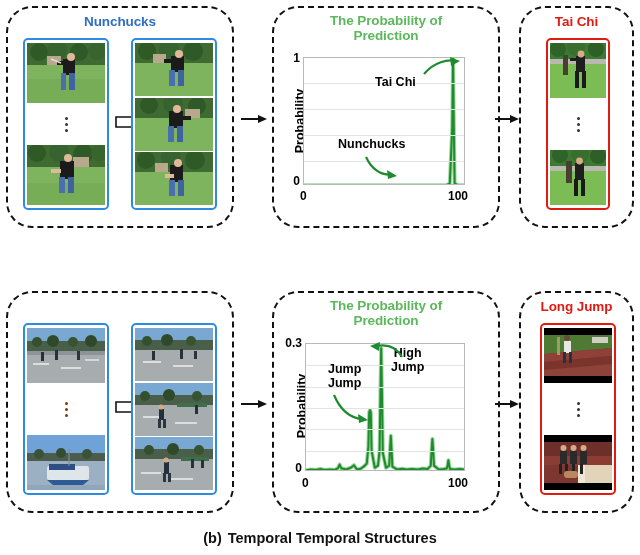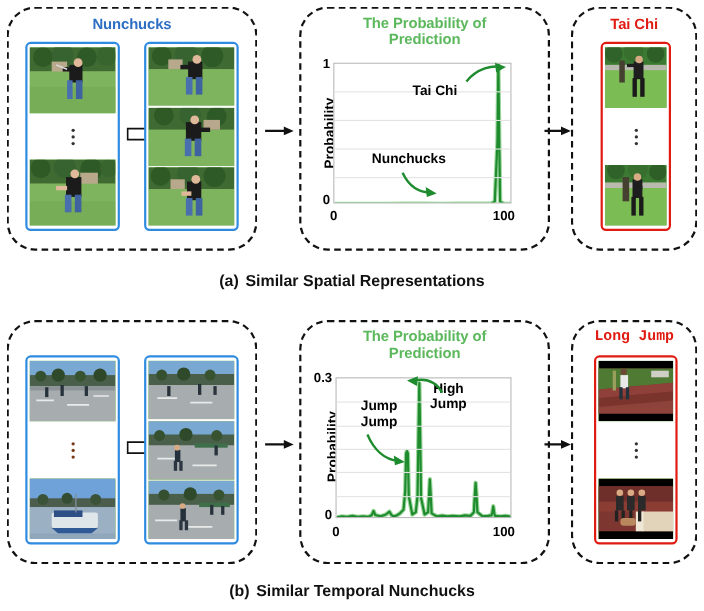--- a/index.html
+++ b/index.html
@@ -246,23 +246,20 @@
         <rect x="16" y="11" width="6" height="22" fill="#45402f"></rect>
         <rect x="25" y="13" width="9" height="17" fill="#1e1e1e"></rect>
         <circle cx="29.5" cy="11" r="3.4" fill="#d8ab85"></circle>
         <rect x="24" y="29" width="4" height="17" fill="#1a1a1a"></rect>
         <rect x="31" y="29" width="4" height="17" fill="#1a1a1a"></rect>
         <rect x="26" y="19" width="8" height="3" fill="#1e1e1e"></rect>
       </svg>
     </div>
   </div>
 
-  <div class="caption" style="left:0;top:248px;">
-    <span class="lead">(a)</span><span>Similar Spatial Representations</span>
-  </div>
 
   <div class="group" style="left:6px;top:291px;width:228px;height:222px;"></div>
 
   <div class="stack" style="left:23px;top:323px;width:86px;height:172px;">
     <div class="thumb" style="width:78px;height:55px;">
       <svg viewBox="0 0 78 55" width="78" height="55" preserveAspectRatio="none">
         <rect width="78" height="55" fill="#9fa5a8"></rect>
         <rect width="78" height="17" fill="#79a8d2"></rect>
         <rect y="13" width="78" height="10" fill="#4a5f4a"></rect>
         <circle cx="10" cy="14" r="5" fill="#35502f"></circle>
@@ -419,21 +416,21 @@
   </div>
 
   <div class="thinarrow" style="left:494px;top:396px;width:26px;height:16px;">
     <svg width="26" height="16" viewBox="0 0 26 16">
       <line x1="1" y1="8" x2="19" y2="8" stroke="#111" stroke-width="2"></line>
       <polygon points="25,8 16,4 16,12" fill="#111"></polygon>
     </svg>
   </div>
 
   <div class="group" style="left:519px;top:291px;width:115px;height:222px;"></div>
-  <div class="ptitle t-red" style="left:519px;top:299px;width:115px;font-family:Liberation Mono, monospace;">Long Jump</div>
+  <div class="ptitle t-red" style="left:519px;top:299px;width:115px;">Long Jump</div>
   <div class="stack red" style="left:540px;top:323px;width:76px;height:172px;">
     <div class="thumb" style="width:68px;height:55px;">
       <svg viewBox="0 0 68 55" width="68" height="55" preserveAspectRatio="none">
         <rect width="68" height="55" fill="#000"></rect>
         <rect y="7" width="68" height="41" fill="#7d3630"></rect>
         <polygon points="0,7 68,7 68,20 0,26" fill="#4f7a33"></polygon>
         <polygon points="0,26 68,20 68,28 0,34" fill="#8f4038"></polygon>
         <polygon points="0,34 68,28 68,36 0,42" fill="#7b342c"></polygon>
         <polygon points="0,42 68,36 68,48 0,48" fill="#8d4339"></polygon>
         <rect x="48" y="9" width="16" height="6" fill="#cfcfc6"></rect>
@@ -467,16 +464,16 @@
         <rect x="21" y="29" width="3" height="10" fill="#222"></rect>
         <rect x="28" y="29" width="3" height="10" fill="#222"></rect>
         <rect x="36" y="29" width="3" height="10" fill="#222"></rect>
         <ellipsis></ellipsis>
         <rect x="20" y="36" width="14" height="7" rx="3" fill="#b9885c"></rect>
       </svg>
     </div>
   </div>
 
   <div class="caption" style="left:0;top:530px;">
-    <span class="lead">(b)</span><span>Similar Temporal Nunchucks</span>
+    <span class="lead">(b)</span><span>Temporal Temporal Structures</span>
   </div>
 
 </div>
 
 </body></html>

